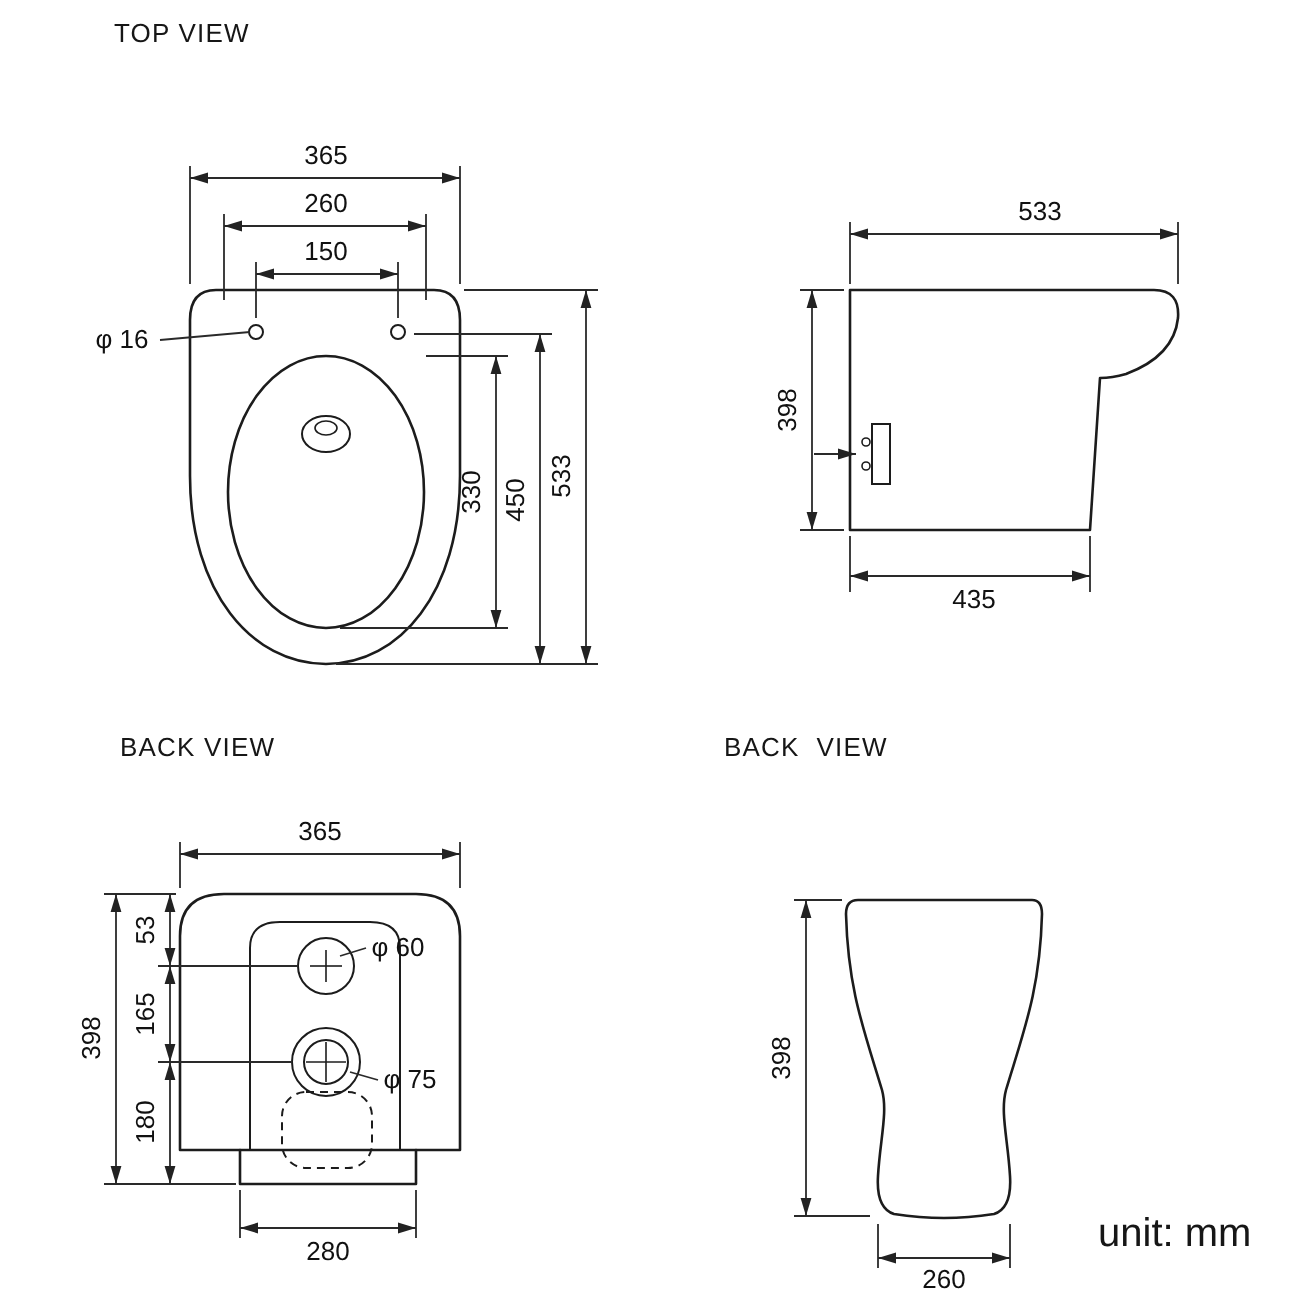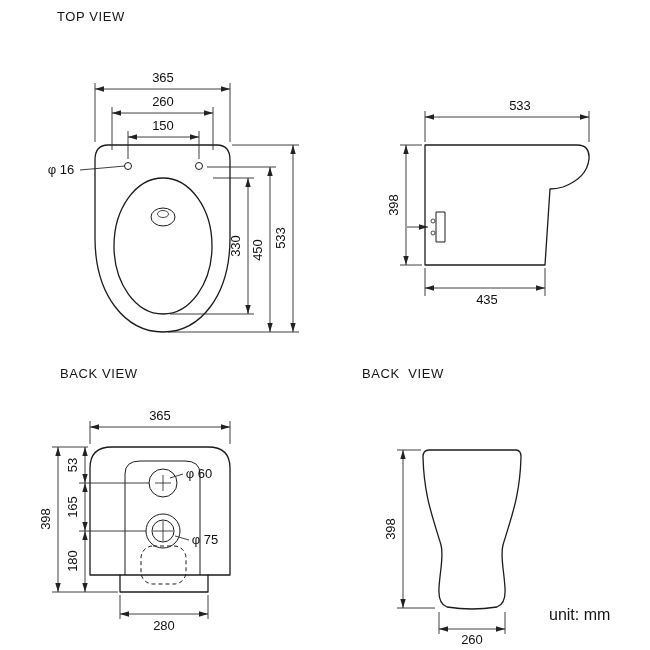--- a/index.html
+++ b/index.html
@@ -5,21 +5,21 @@
   html,body{margin:0;padding:0;background:#ffffff;}
   .page{
     position:relative;width:650px;height:650px;background:#ffffff;
     font-family:"Liberation Sans", sans-serif;color:#1a1a1a;overflow:hidden;
   }
   .view-title{
     position:absolute;width:220px;text-align:left;
     font-size:13px;letter-spacing:0.6px;color:#161616;white-space:pre;
   }
   .unit-label{
-    position:absolute;font-size:16px;color:#161616;
+    position:absolute;font-size:20px;color:#161616;
   }
   svg.drawing{position:absolute;left:0;top:0;}
   .outline{stroke:#1c1c1c;stroke-width:1.3;fill:none;stroke-linejoin:round;stroke-linecap:round;}
   .thin{stroke:#1c1c1c;stroke-width:1;fill:none;}
   .xthin{stroke:#1c1c1c;stroke-width:0.8;fill:none;}
   .ext{stroke:#2a2a2a;stroke-width:0.9;fill:none;}
   .dim{stroke:#2a2a2a;stroke-width:0.9;fill:none;marker-start:url(#arr);marker-end:url(#arr);}
   .lead{stroke:#2a2a2a;stroke-width:0.9;fill:none;marker-end:url(#arr);}
   .dashed{stroke:#1c1c1c;stroke-width:1;fill:none;stroke-dasharray:4 3;}
   .dt{font-size:13px;fill:#111;text-anchor:middle;font-family:"Liberation Sans",sans-serif;}

